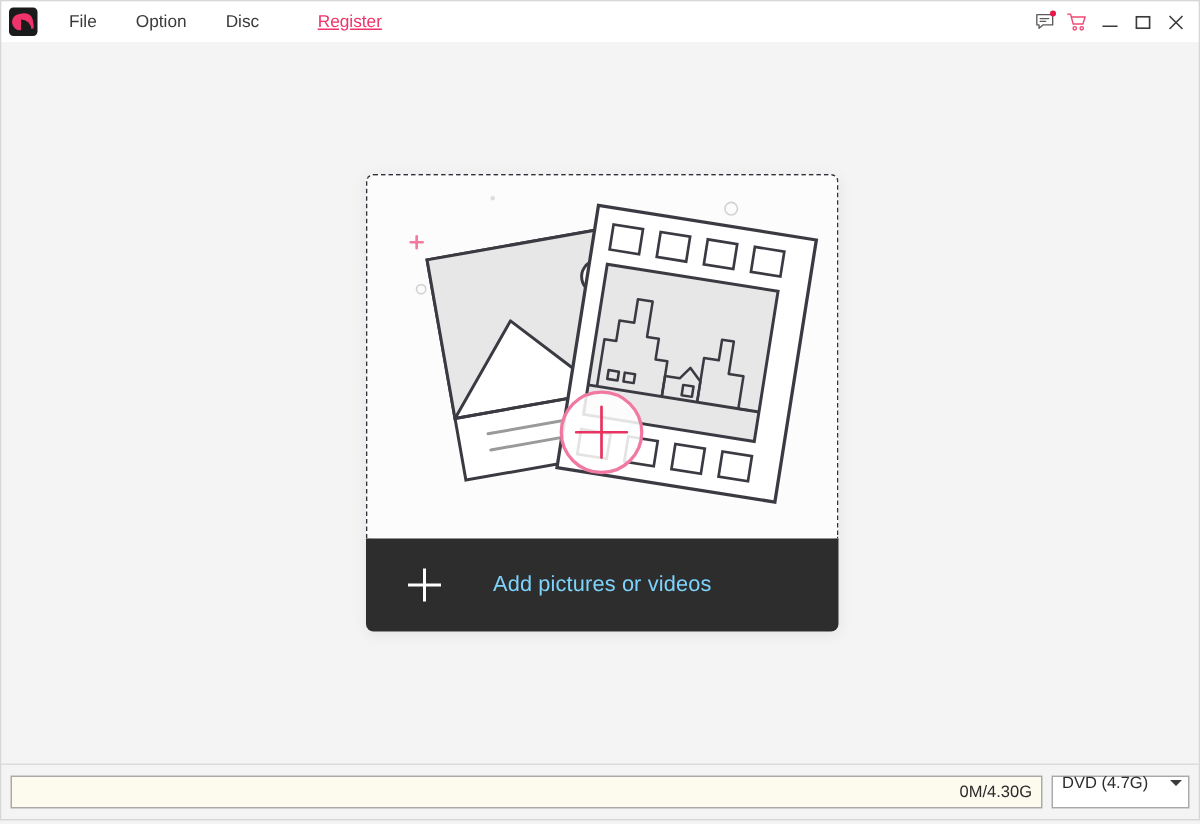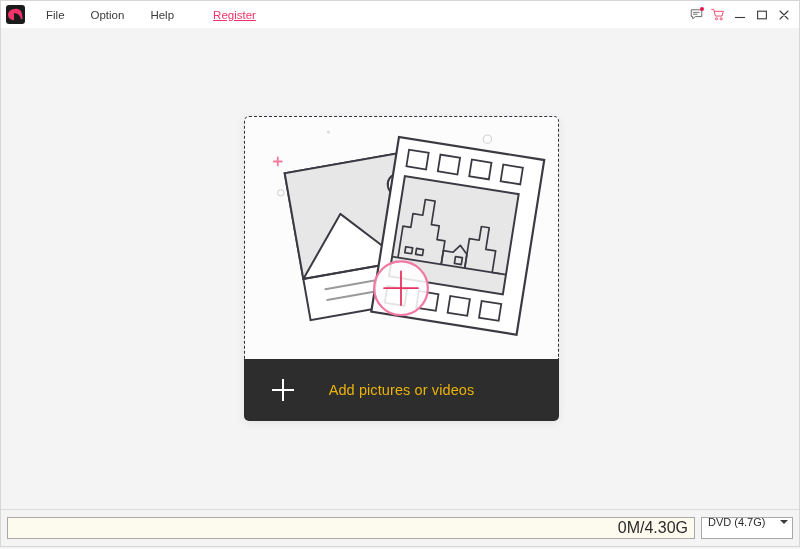--- a/index.html
+++ b/index.html
@@ -171,21 +171,21 @@
     content: "";
     position: absolute;
     background: #ffffff;
   }
   .addbar-plus::before { left: 0; top: 10px; width: 22px; height: 1.6px; }
   .addbar-plus::after  { top: 0; left: 10px; height: 22px; width: 1.6px; }
 
   .addbar-label {
     width: 100%;
     text-align: center;
-    color: #eab308;
+    color: #7dd3fc;
     font-size: 14.5px;
     letter-spacing: 0.1px;
   }
 
   
   .bottombar {
     height: 37px;
     min-height: 37px;
     background: #f4f4f4;
     border-top: 1px solid #dcdcdc;
@@ -208,21 +208,21 @@
     position: relative;
     overflow: hidden;
   }
   .capacity-fill {
     position: absolute;
     left: 0; top: 0; bottom: 0;
     width: 0%;
     background: #8fd08f;
   }
   .capacity-text {
-    font-size: 16px;
+    font-size: 11px;
     color: #2b2b2b;
     position: relative;
     z-index: 2;
     white-space: nowrap;
   }
 
   .combo {
     height: 22px;
     background: #ffffff;
     border: 1px solid #a9a9a9;
@@ -252,21 +252,21 @@
 
 <div class="app">
 
   <div class="titlebar">
 
     <div class="app-logo"></div>
 
     <div class="menu">
       <div class="menu-item">File</div>
       <div class="menu-item">Option</div>
-      <div class="menu-item">Help</div>
+      <div class="menu-item">Disc</div>
       <div class="menu-item register">Register</div>
     </div>
 
     <div class="titlebar-spacer"></div>
 
     <div class="win-tools">
 
       <div class="tool-btn">
         <svg width="13" height="13" viewBox="0 0 16 16" fill="none">
           <path d="M1.5 2.2h13v8.4h-8l-3.2 2.7v-2.7h-1.8z" stroke="#5a5a5a" stroke-width="1.1" fill="none" stroke-linejoin="round"></path>

